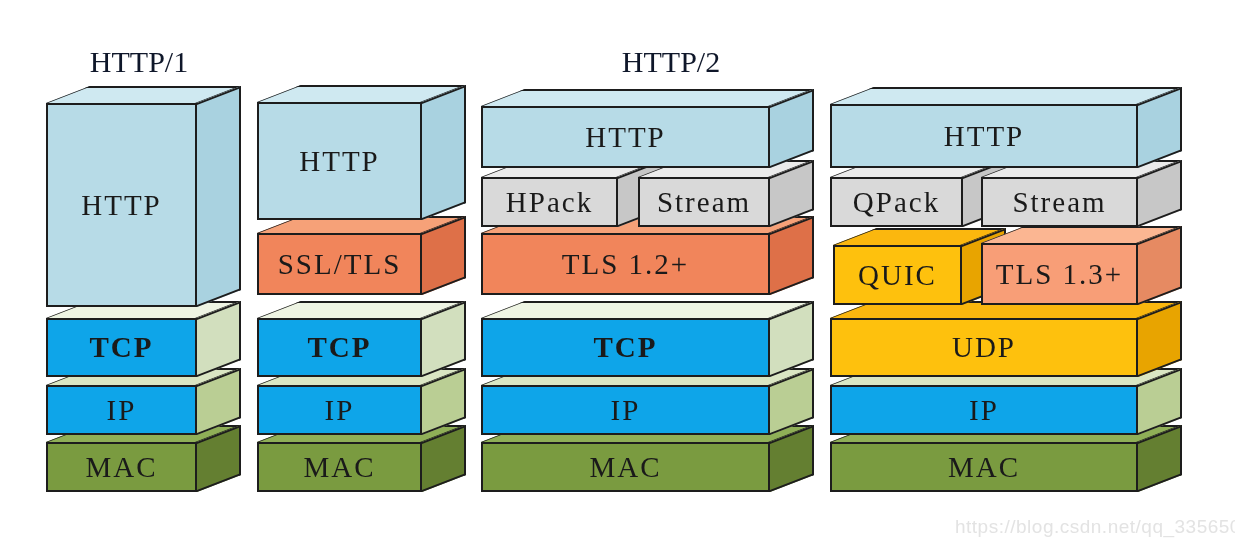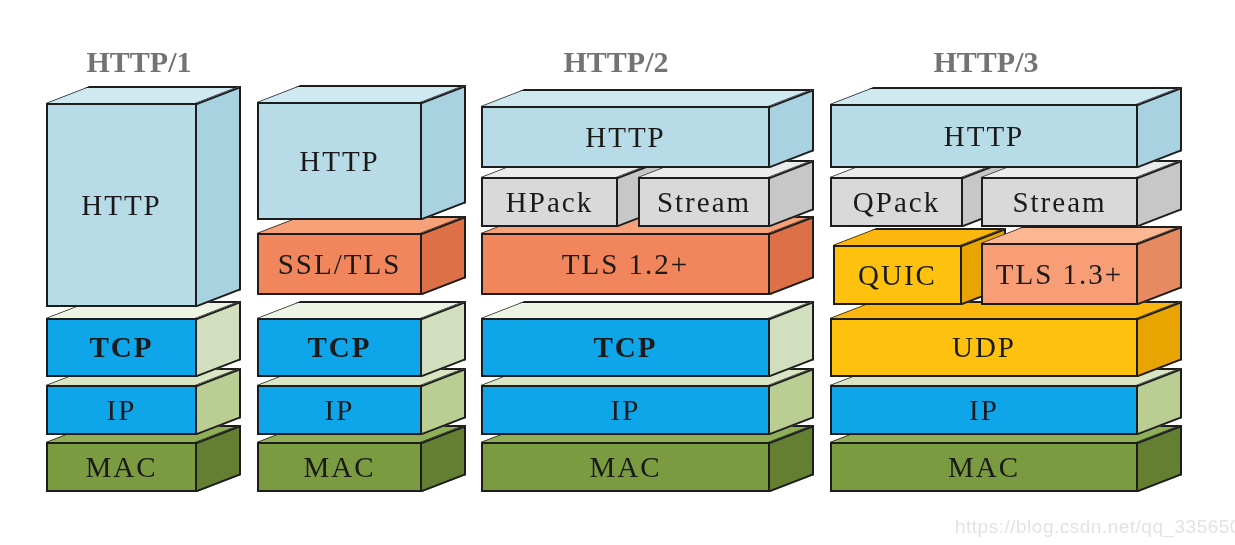--- a/index.html
+++ b/index.html
@@ -13,22 +13,22 @@
   }
 
   .col-title {
     position: absolute;
     top: 46px;
     width: 200px;
     height: 32px;
     line-height: 32px;
     text-align: center;
     font-size: 30px;
-    font-weight: 700;
-    color: #737373;
+    font-weight: 400;
+    color: #0f172a;
     letter-spacing: 0px;
     white-space: nowrap;
   }
 
   
   
   .block { position: absolute; }
   .face {
     position: absolute;
     box-sizing: border-box;
@@ -81,22 +81,21 @@
     letter-spacing: 0.5px;
     white-space: nowrap;
   }
 </style>
 </head>
 <body>
 
 <div class="canvas">
 
   <div class="col-title" style="left:39px;">HTTP/1</div>
-  <div class="col-title" style="left:516px;">HTTP/2</div>
-  <div class="col-title" style="left:886px;">HTTP/3</div>
+  <div class="col-title" style="left:571px;">HTTP/2</div>
 
   <div class="block blue" style="left:46px;top:86px;z-index:60;--w:151px;--h:204px;">
     <div class="face top"></div>
     <div class="face side"></div>
     <div class="face front">
       <span class="label">HTTP</span>
     </div>
   </div>
   <div class="block paleg" style="left:46px;top:301px;z-index:30;--w:151px;--h:59px;">
     <div class="face top"></div>

